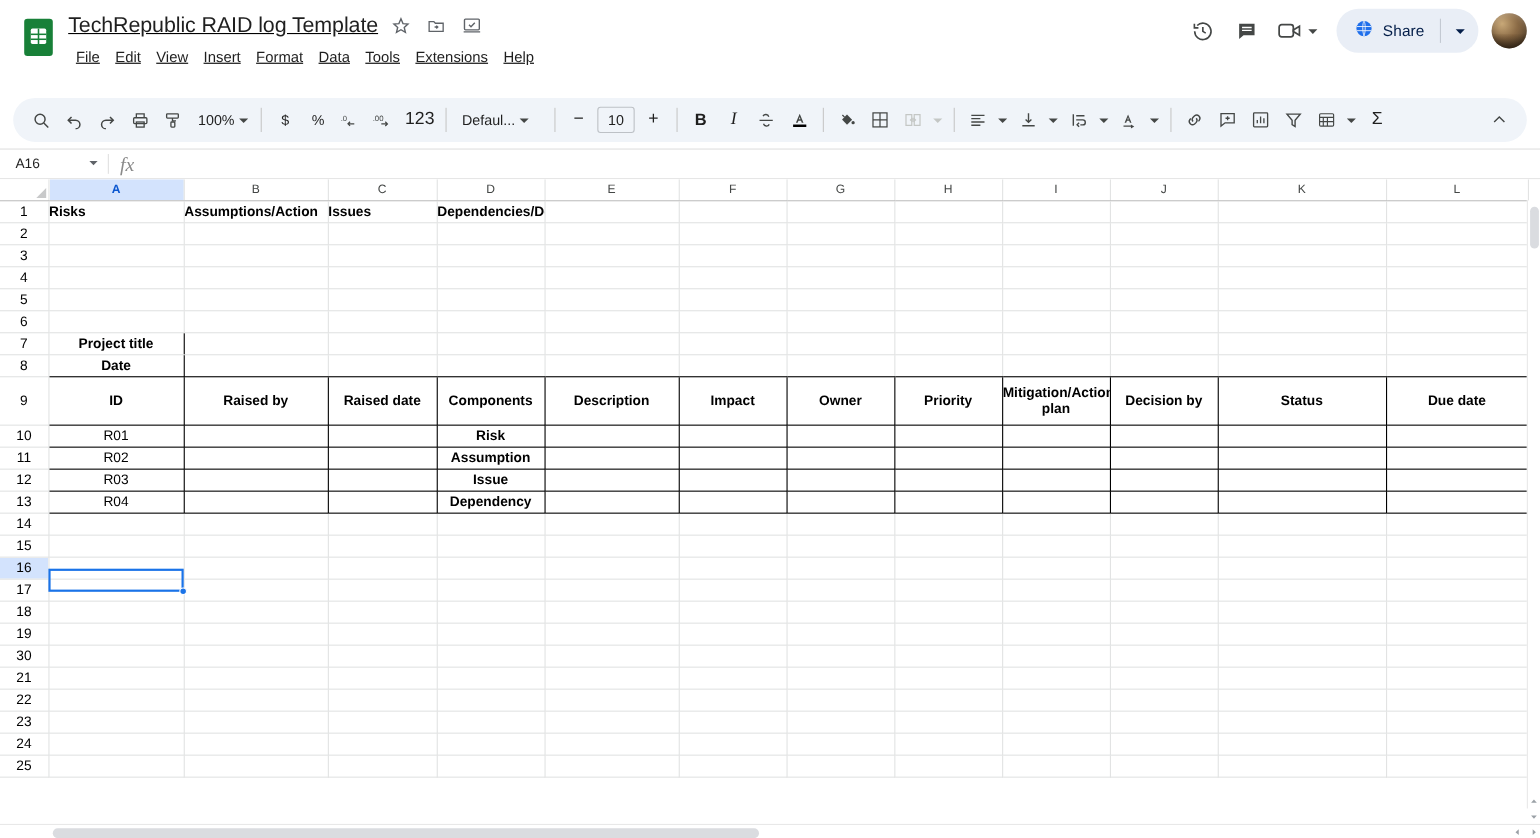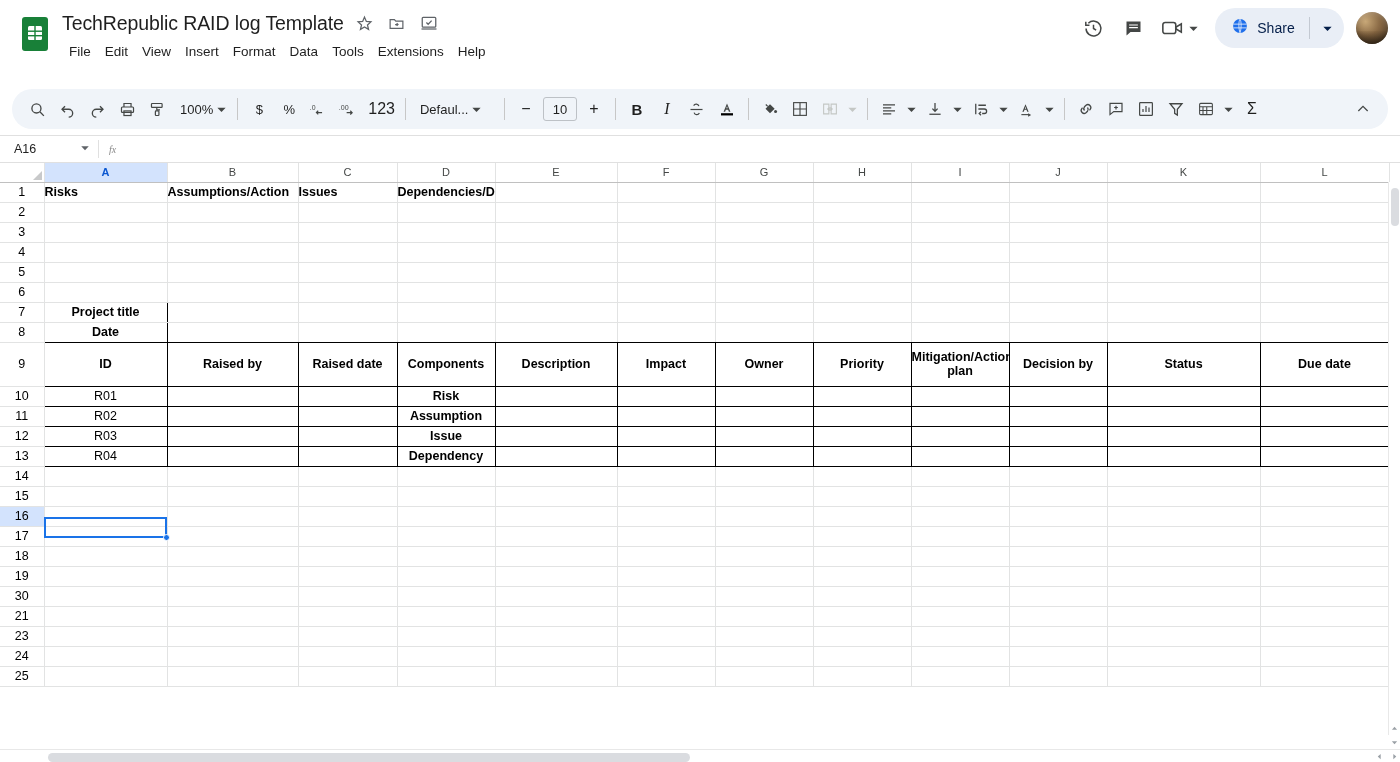--- a/index.html
+++ b/index.html
@@ -20,21 +20,21 @@
     align-items: flex-start;
     padding: 8px 12px 0 12px;
   }
   .app-logo {
     width: 34px; height: 44px;
     margin: 2px 6px 0 6px;
     display: flex; align-items: flex-start; justify-content: center;
     padding-top: 6px;
   }
   .app-logo svg { display: block; }
-  .title-block { margin-left: 4px; flex: 0 0 auto; }
+  .title-block { margin-left: 4px; flex: 0 0 auto; text-decoration: underline; }
   .title-row { display: flex; align-items: center; height: 30px; }
   .doc-title {
     font-size: 19.5px;
     color: #1f1f1f;
     letter-spacing: -0.1px;
     white-space: nowrap;
     padding-right: 2px;
   }
   .title-icon {
     width: 26px; height: 26px;
@@ -157,21 +157,21 @@
     background: #fff;
   }
   .namebox {
     width: 98px; height: 28px;
     display: flex; align-items: center;
     padding-left: 14px;
     font-size: 12.5px; color: #1f1f1f;
   }
   .namebox-caret { margin-left: auto; padding-right: 8px; color:#5f6368; }
   .fb-sep { width: 1px; height: 18px; background: #e0e0e0; }
-  .fx { padding: 0 10px; color:#8a8a8a; font-size: 10px; font-style: italic; font-family:"Liberation Serif", serif;}
+  .fx { padding: 0 10px; color:#8a8a8a; font-size: 18px; font-style: italic; font-family:"Liberation Serif", serif;}
   .fb-input { flex: 1; font-size: 12.5px; color:#1f1f1f; }
 
   
   .grid-area {
     position: relative;
     height: 586px;
     overflow: hidden;
     background: #fff;
   }
   table.sheet {
@@ -995,20 +995,35 @@
       <td class="cell"></td>
           <td class="cell"></td>
       <td class="cell"></td>
           <td class="cell"></td>
       <td class="cell"></td>
           <td class="cell"></td>
       <td class="cell"></td>
           <td class="cell"></td>
     </tr>
     <tr>
+      <td class="rowhead">22</td>
+      <td class="cell"></td>
+          <td class="cell"></td>
+      <td class="cell"></td>
+          <td class="cell"></td>
+      <td class="cell"></td>
+          <td class="cell"></td>
+      <td class="cell"></td>
+          <td class="cell"></td>
+      <td class="cell"></td>
+          <td class="cell"></td>
+      <td class="cell"></td>
+          <td class="cell"></td>
+    </tr>
+    <tr>
       <td class="rowhead">23</td>
       <td class="cell"></td>
           <td class="cell"></td>
       <td class="cell"></td>
           <td class="cell"></td>
       <td class="cell"></td>
           <td class="cell"></td>
       <td class="cell"></td>
           <td class="cell"></td>
       <td class="cell"></td>

